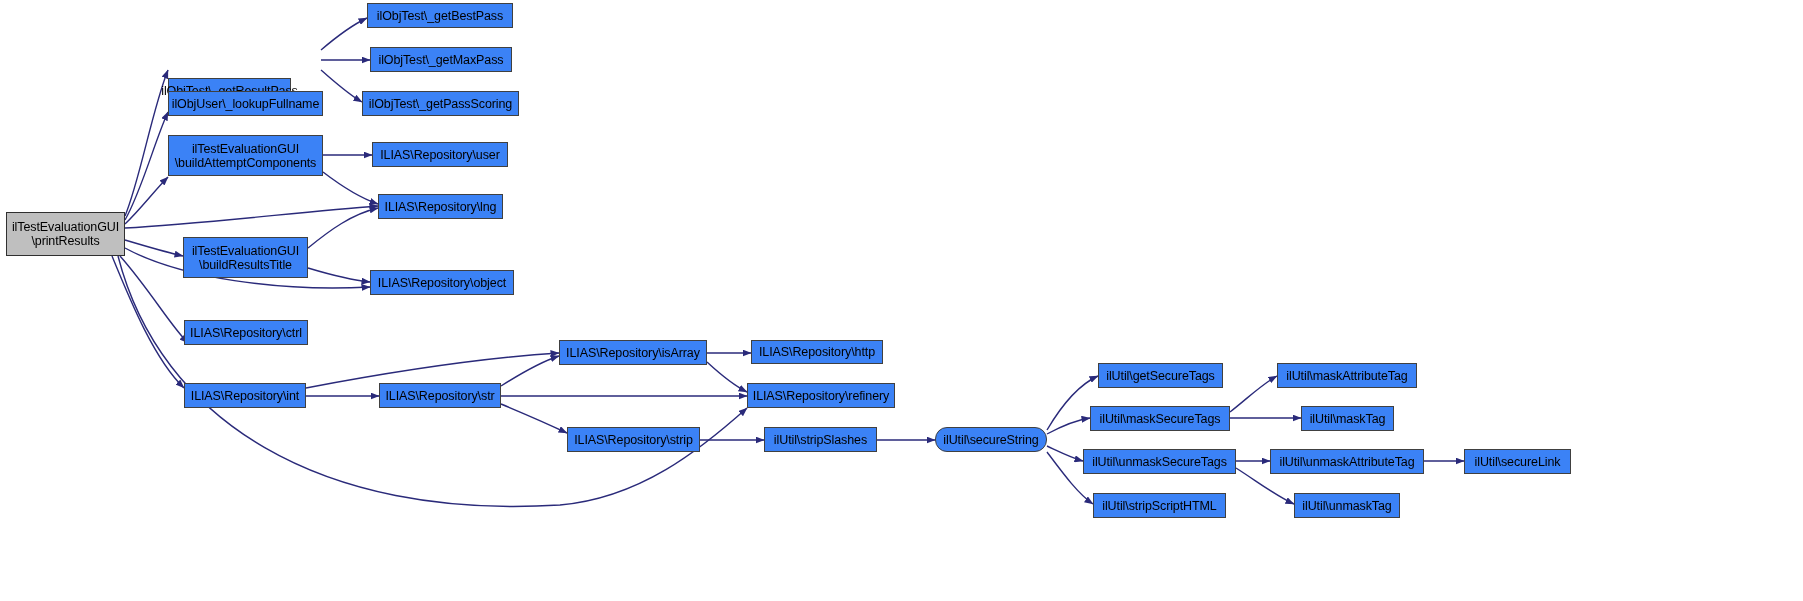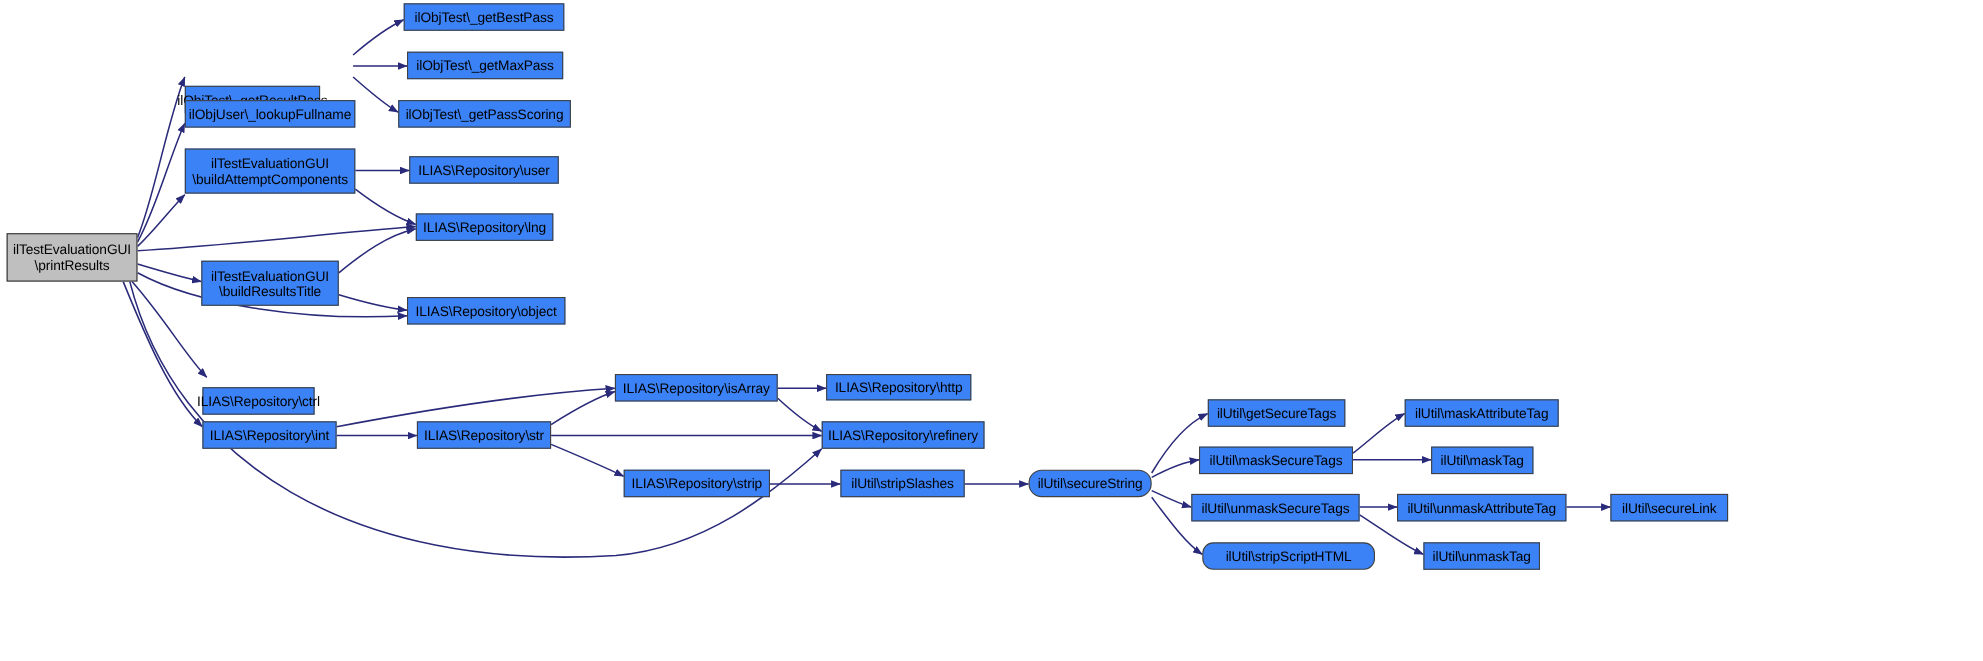--- a/index.html
+++ b/index.html
@@ -100,32 +100,32 @@
       <div class="node" style="left: 168px; top: 135px; width: 155px; height: 41px;">ilTestEvaluationGUI
 \buildAttemptComponents</div>
       <div class="node" style="left: 183px; top: 237px; width: 125px; height: 41px;">ilTestEvaluationGUI
 \buildResultsTitle</div>
       <div class="node" style="left: 367px; top: 3px; width: 146px; height: 25px;">ilObjTest\_getBestPass</div>
       <div class="node" style="left: 370px; top: 47px; width: 142px; height: 25px;">ilObjTest\_getMaxPass</div>
       <div class="node" style="left: 362px; top: 91px; width: 157px; height: 25px;">ilObjTest\_getPassScoring</div>
       <div class="node" style="left: 372px; top: 142px; width: 136px; height: 25px;">ILIAS\Repository\user</div>
       <div class="node" style="left: 378px; top: 194px; width: 125px; height: 25px;">ILIAS\Repository\lng</div>
       <div class="node" style="left: 370px; top: 270px; width: 144px; height: 25px;">ILIAS\Repository\object</div>
-      <div class="node" style="left: 184px; top: 352px; width: 102px; height: 25px;">ILIAS\Repository\ctrl</div>
+      <div class="node" style="left: 184px; top: 320px; width: 124px; height: 25px;">ILIAS\Repository\ctrl</div>
       <div class="node" style="left: 184px; top: 383px; width: 122px; height: 25px;">ILIAS\Repository\int</div>
       <div class="node" style="left: 379px; top: 383px; width: 122px; height: 25px;">ILIAS\Repository\str</div>
       <div class="node" style="left: 559px; top: 340px; width: 148px; height: 25px;">ILIAS\Repository\isArray</div>
       <div class="node" style="left: 567px; top: 427px; width: 133px; height: 25px;">ILIAS\Repository\strip</div>
       <div class="node" style="left: 751px; top: 340px; width: 132px; height: 24px;">ILIAS\Repository\http</div>
       <div class="node" style="left: 747px; top: 383px; width: 148px; height: 25px;">ILIAS\Repository\refinery</div>
       <div class="node" style="left: 764px; top: 427px; width: 113px; height: 25px;">ilUtil\stripSlashes</div>
       <div class="node" style="left: 935px; top: 427px; width: 112px; height: 25px; border-radius: 12px;">ilUtil\secureString</div>
       <div class="node" style="left: 1098px; top: 363px; width: 125px; height: 25px;">ilUtil\getSecureTags</div>
       <div class="node" style="left: 1090px; top: 406px; width: 140px; height: 25px;">ilUtil\maskSecureTags</div>
       <div class="node" style="left: 1083px; top: 449px; width: 153px; height: 25px;">ilUtil\unmaskSecureTags</div>
-      <div class="node" style="left: 1093px; top: 493px; width: 157px; height: 25px; border-radius: 10px;">ilUtil\stripScriptHTML</div>
+      <div class="node" style="left: 1093px; top: 493px; width: 133px; height: 25px;">ilUtil\stripScriptHTML</div>
       <div class="node" style="left: 1277px; top: 363px; width: 140px; height: 25px;">ilUtil\maskAttributeTag</div>
       <div class="node" style="left: 1301px; top: 406px; width: 93px; height: 25px;">ilUtil\maskTag</div>
       <div class="node" style="left: 1270px; top: 449px; width: 154px; height: 25px;">ilUtil\unmaskAttributeTag</div>
       <div class="node" style="left: 1294px; top: 493px; width: 106px; height: 25px;">ilUtil\unmaskTag</div>
       <div class="node" style="left: 1464px; top: 449px; width: 107px; height: 25px;">ilUtil\secureLink</div>
     </div>
 </div>
 
 </body></html>

